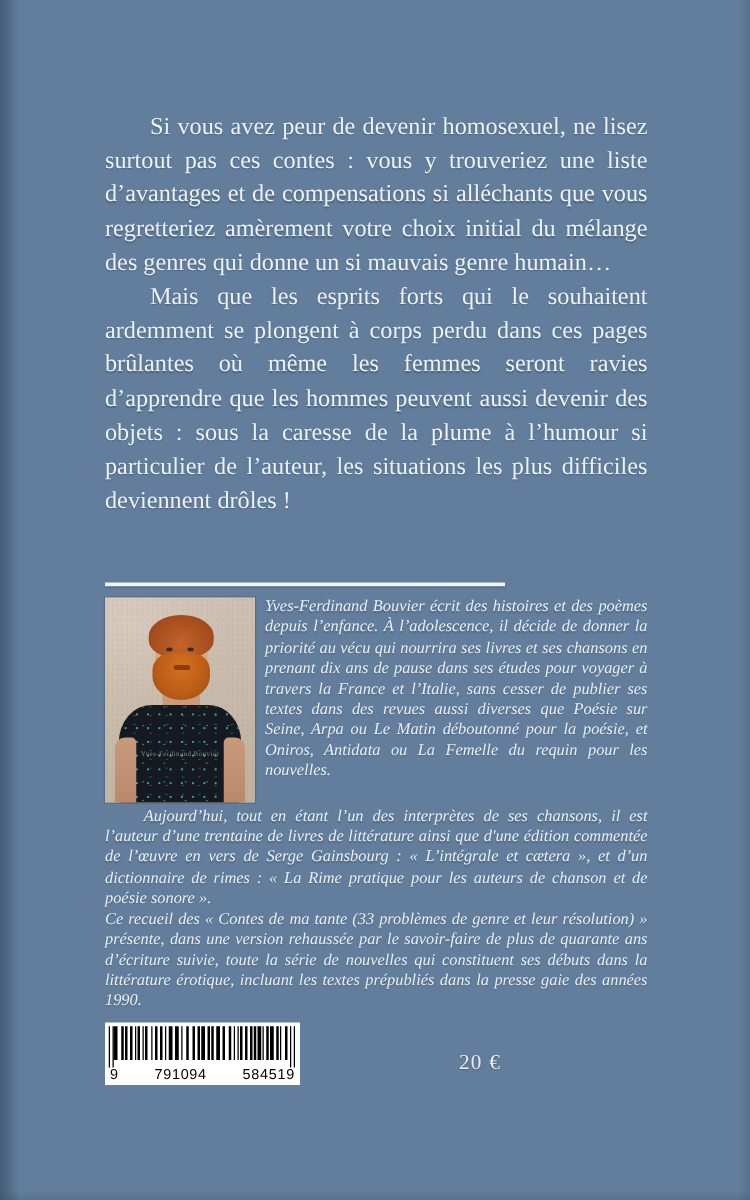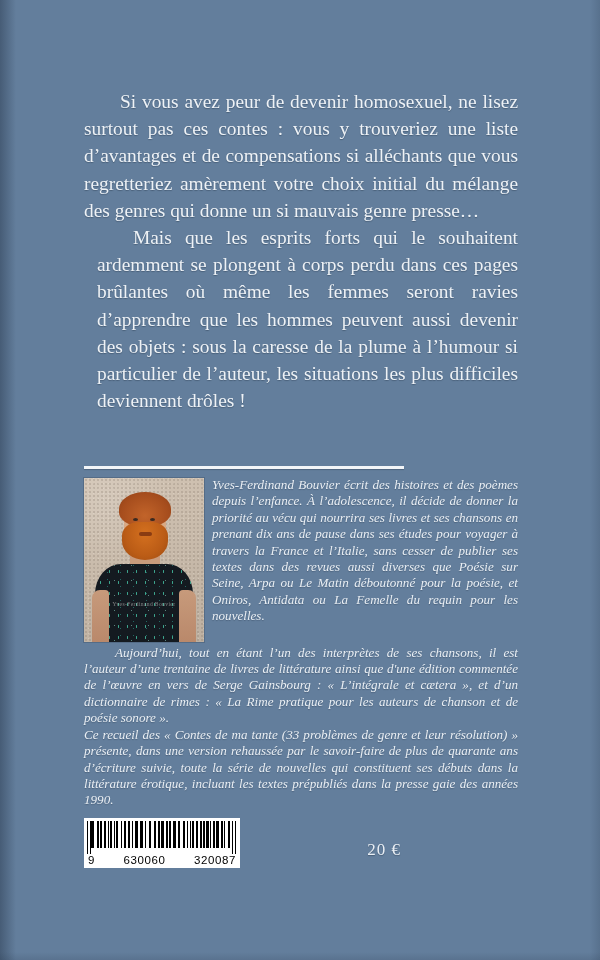--- a/index.html
+++ b/index.html
@@ -57,21 +57,21 @@
     margin: 0;
     color: #eef2f6;
     font-size: 19.4px;
     line-height: 27.2px;
     text-align: justify;
     text-indent: 36px;
     text-shadow: 0 1px 1px rgba(25,40,58,0.35);
     -webkit-hyphens: manual;
     hyphens: manual;
   }
-  .blurb p + p { margin-top: 0; margin-left: 13px; }
+  .blurb p + p { margin-top: 0; }
 
   
   .divider {
     position: absolute;
     left: 84px;
     top: 466px;
     width: 320px;
     height: 3px;
     background: #f2f5f8;
     box-shadow: 0 1px 1px rgba(25,40,58,0.3);
@@ -264,21 +264,21 @@
 </head>
 <body>
 
 <div class="cover">
 
   <div class="spine-shade"></div>
   <div class="edge-shade-right"></div>
   <div class="edge-shade-bottom"></div>
 
   <div class="blurb">
-    <p>Si vous avez peur de devenir homosexuel, ne lisez surtout pas ces contes : vous y trouveriez une liste d’avantages et de compensations si alléchants que vous regretteriez amèrement votre choix initial du mélange des genres qui donne un si mauvais genre presse…</p>
+    <p>Si vous avez peur de devenir homosexuel, ne lisez surtout pas ces contes : vous y trouveriez une liste d’avantages et de compensations si alléchants que vous regretteriez amèrement votre choix initial du mélange des genres qui donne un si mauvais genre humain…</p>
     <p>Mais que les esprits forts qui le souhaitent ardemment se plongent à corps perdu dans ces pages brûlantes où même les femmes seront ravies d’apprendre que les hommes peuvent aussi devenir des objets : sous la caresse de la plume à l’humour si particulier de l’auteur, les situations les plus difficiles deviennent drôles !</p>
   </div>
 
   <div class="divider"></div>
 
   <div class="bio">
     <div class="photo-float"></div>
     <p>Yves-Ferdinand Bouvier écrit des histoires et des poèmes depuis l’enfance. À l’adolescence, il décide de donner la priorité au vécu qui nourrira ses livres et ses chansons en prenant dix ans de pause dans ses études pour voyager à travers la France et l’Italie, sans cesser de publier ses textes dans des revues aussi diverses que Poésie sur Seine, Arpa ou Le Matin déboutonné pour la poésie, et Oniros, Antidata ou La Femelle du requin pour les nouvelles.</p>
     <p class="indented">Aujourd’hui, tout en étant l’un des interprètes de ses chansons, il est l’auteur d’une trentaine de livres de littérature ainsi que d'une édition commentée de l’œuvre en vers de Serge Gainsbourg : « L’intégrale et cætera », et d’un dictionnaire de rimes : « La Rime pratique pour les auteurs de chanson et de poésie sonore ».</p>
     <p>Ce recueil des « Contes de ma tante (33 problèmes de genre et leur résolution) » présente, dans une version rehaussée par le savoir-faire de plus de quarante ans d’écriture suivie, toute la série de nouvelles qui constituent ses débuts dans la littérature érotique, incluant les textes prépubliés dans la presse gaie des années 1990.</p>
@@ -377,20 +377,20 @@
         <span style="width: 1.5px; height: 27px; background: rgb(0, 0, 0);"></span>
         <span style="width: 2.9px; height: 27px; background: transparent;"></span>
         <span style="width: 1.5px; height: 27px; background: rgb(0, 0, 0);"></span>
         <span style="width: 2.2px; height: 27px; background: transparent;"></span>
         <span style="width: 1.4px; height: 33px; background: rgb(0, 0, 0);"></span>
         <span style="width: 1.4px; height: 33px; background: transparent;"></span>
         <span style="width: 1.4px; height: 33px; background: rgb(0, 0, 0);"></span>
       </div>
     <div class="digits">
       <span class="g">9</span>
-      <span class="g">630060</span>
-      <span class="g">320087</span>
+      <span class="g">791094</span>
+      <span class="g">584519</span>
     </div>
   </div>
 
   <div class="price">20 €</div>
 
 </div>
 
 </body></html>

